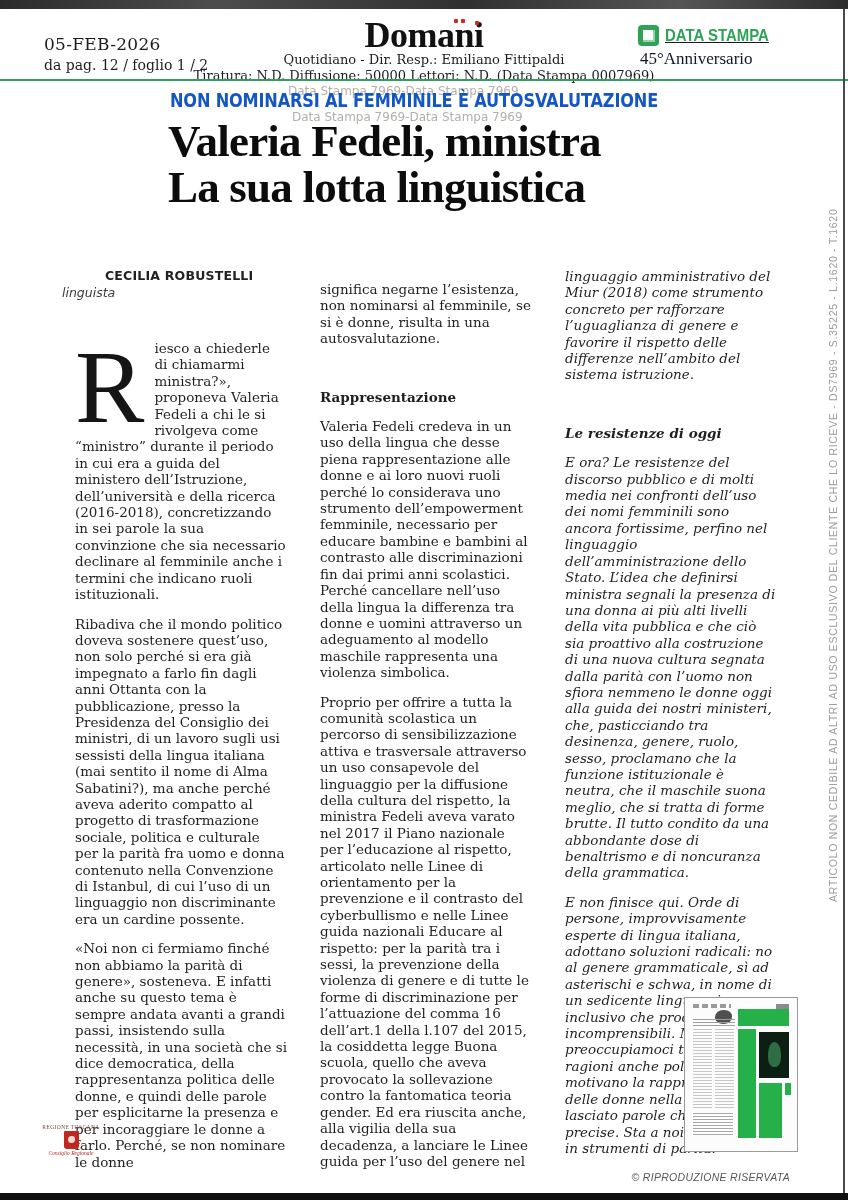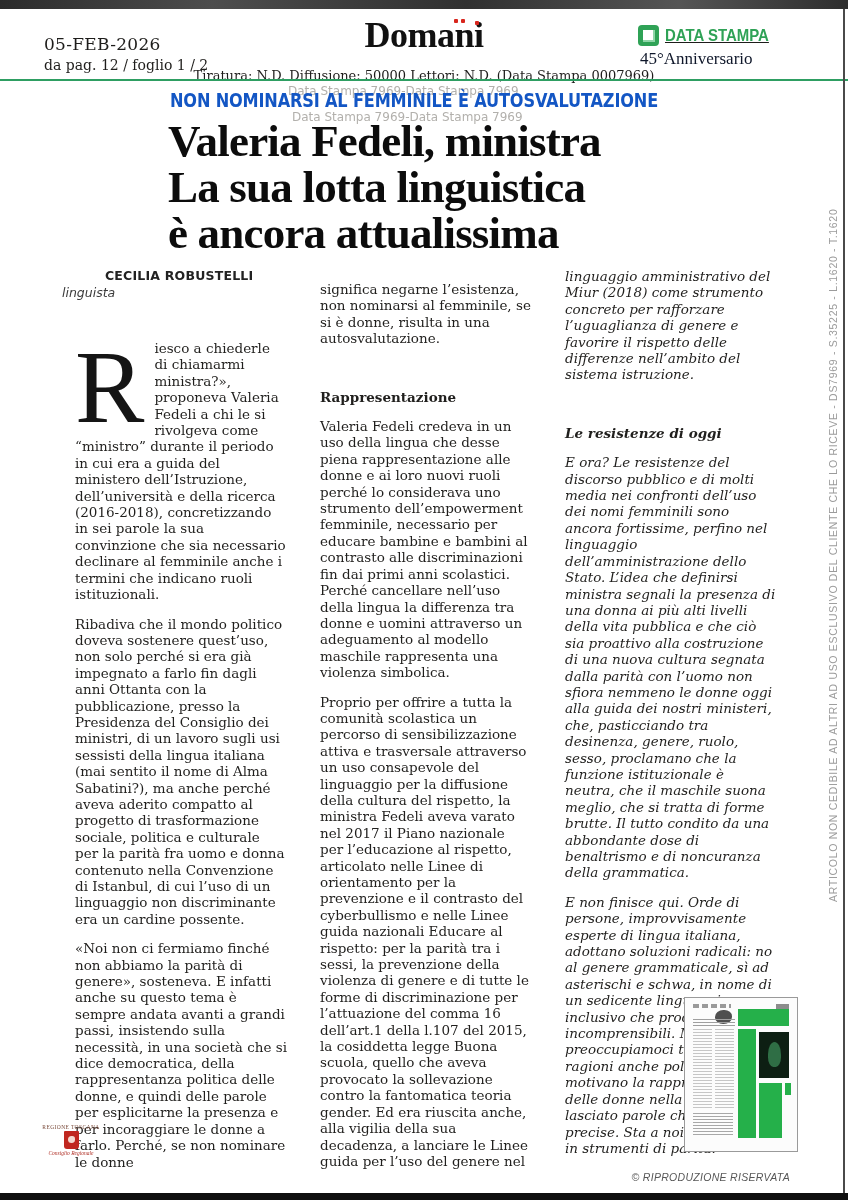--- a/index.html
+++ b/index.html
@@ -100,40 +100,40 @@
 <div id="page">
 
   <div class="top-strip"></div>
 
   <div class="abs h-date">05-FEB-2026</div>
   <div class="abs h-pageref">da pag.  12 /    foglio 1 / 2</div>
 
   <div class="abs logo-wrap">
     <span class="logo"><span>Domani</span><i class="d1"></i><i class="d2"></i><i class="d3"></i></span>
   </div>
+  <div class="abs mast1">Quotidiano   -   Dir. Resp.:  Emiliano Fittipaldi</div>
   <div class="abs mast2">Tiratura: N.D. Diffusione: 50000 Lettori: N.D. (Data Stampa 0007969)</div>
 
   <div class="abs agency">
     <div class="agency-row">
       <span class="agency-ico"></span>
       <span class="agency-name">DATA STAMPA</span>
     </div>
     <div class="agency-ann">45°Anniversario</div>
   </div>
 
   <div class="abs green-rule"></div>
 
   <div class="abs wm wm1">Data Stampa 7969-Data Stampa 7969</div>
   <div class="abs wm wm2">Data Stampa 7969-Data Stampa 7969</div>
 
   <div class="abs kicker">NON NOMINARSI AL FEMMINILE È AUTOSVALUTAZIONE</div>
   <div class="abs headline">
     <div>Valeria Fedeli, ministra</div>
     <div>La sua lotta linguistica</div>
-    <div>è ancora attualissima</div>
   </div>
 
   <div class="abs byline-name">CECILIA ROBUSTELLI</div>
   <div class="abs byline-role">linguista</div>
 
   <div class="col col1">
     <p><span class="dropcap">R</span><span>iesco a chiederle di chiamarmi ministra?», proponeva Valeria Fedeli a chi le si rivolgeva come “ministro” durante il periodo in cui era a guida del ministero dell’Istruzione, dell’università e della ricerca (2016-2018), concretizzando in sei parole la sua convinzione che sia necessario declinare al femminile anche i termini che indicano ruoli istituzionali.</span></p>
     <p>Ribadiva che il mondo politico doveva sostenere quest’uso, non solo perché si era già impegnato a farlo fin dagli anni Ottanta con la pubblicazione, presso la Presidenza del Consiglio dei ministri, di un lavoro sugli usi sessisti della lingua italiana (mai sentito il nome di Alma Sabatini?), ma anche perché aveva aderito compatto al progetto di trasformazione sociale, politica e culturale per la parità fra uomo e donna contenuto nella Convenzione di Istanbul, di cui l’uso di un linguaggio non discriminante era un cardine possente.</p>
     <p>«Noi non ci fermiamo finché non abbiamo la parità di genere», sosteneva. E infatti anche su questo tema è sempre andata avanti a grandi passi, insistendo sulla necessità, in una società che si dice democratica, della rappresentanza politica delle donne, e quindi delle parole per esplicitarne la presenza e per incoraggiare le donne a farlo. Perché, se non nominare le donne</p>
   </div>

